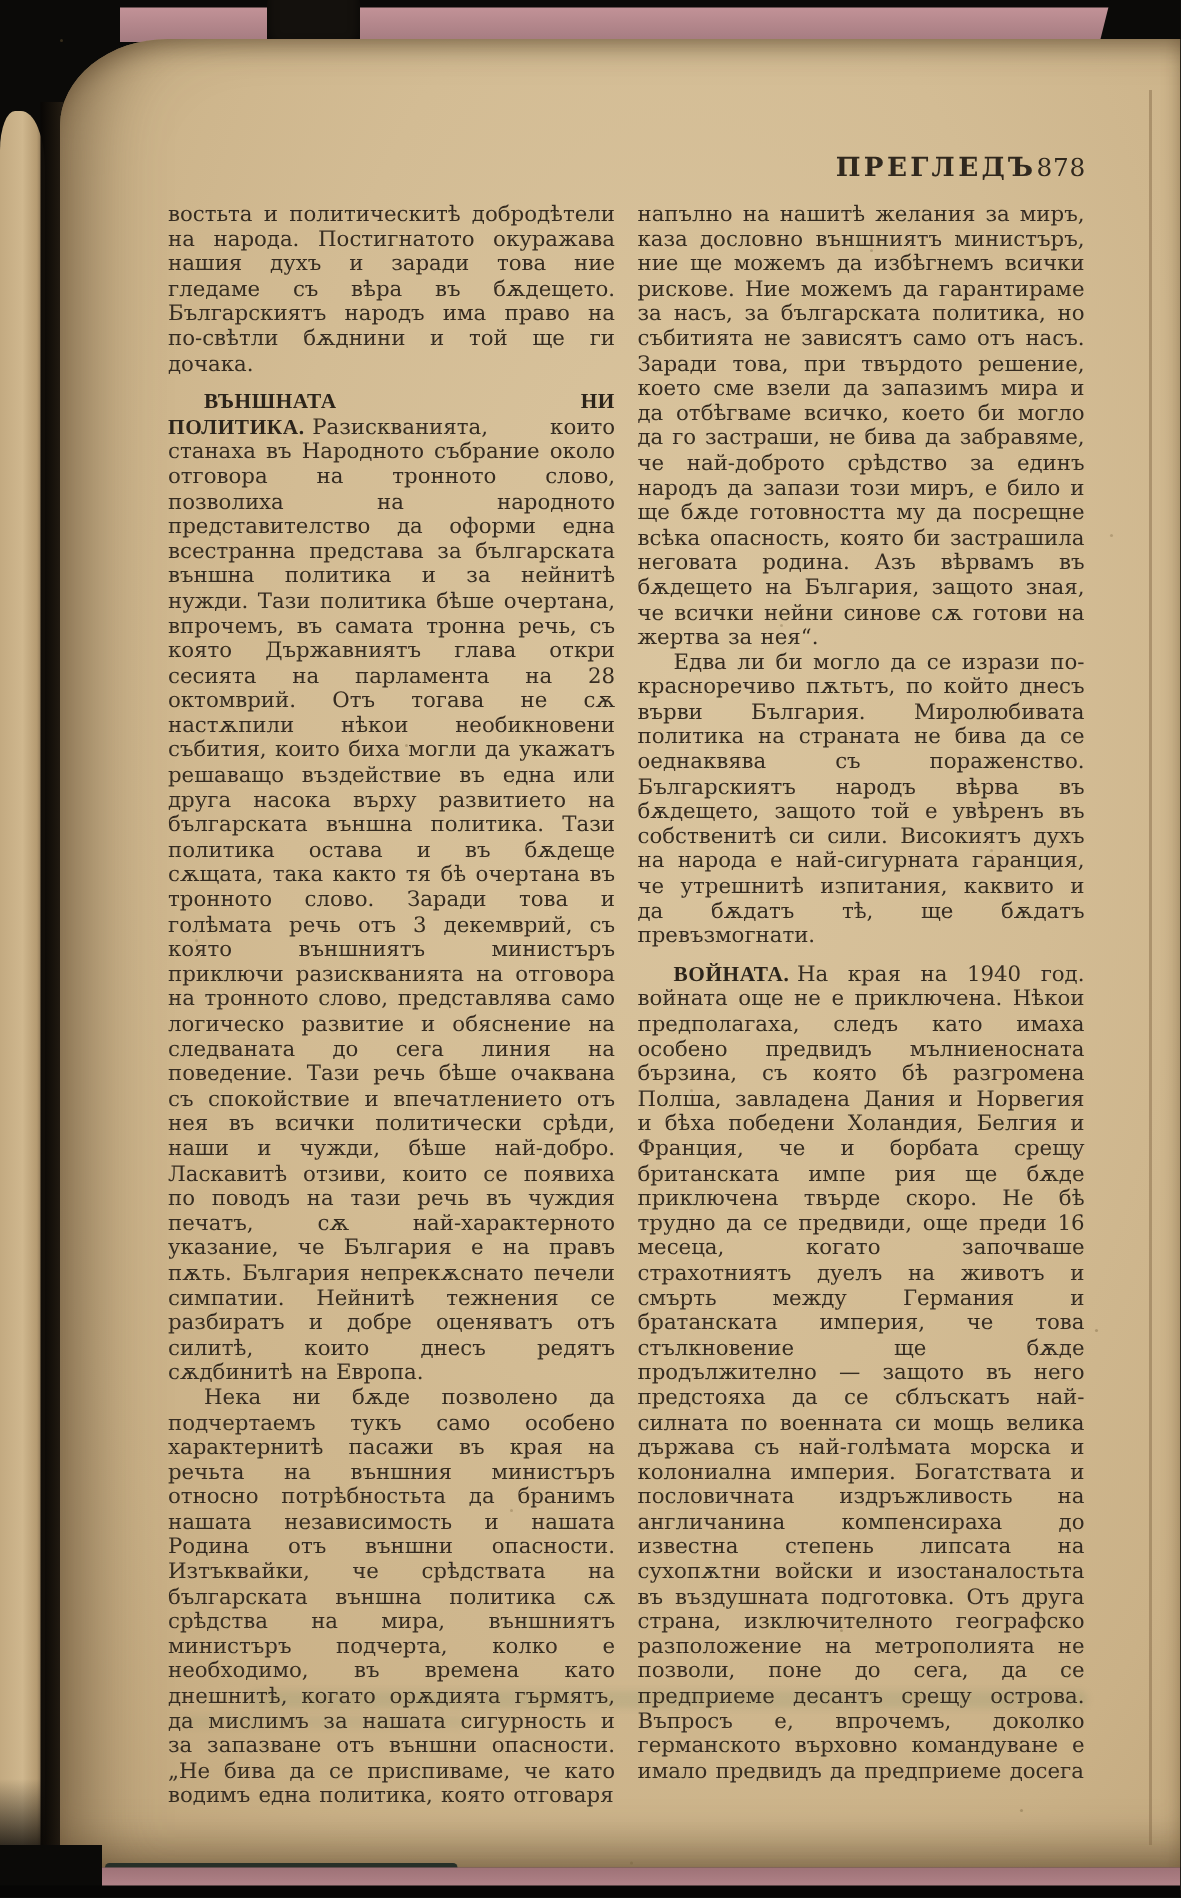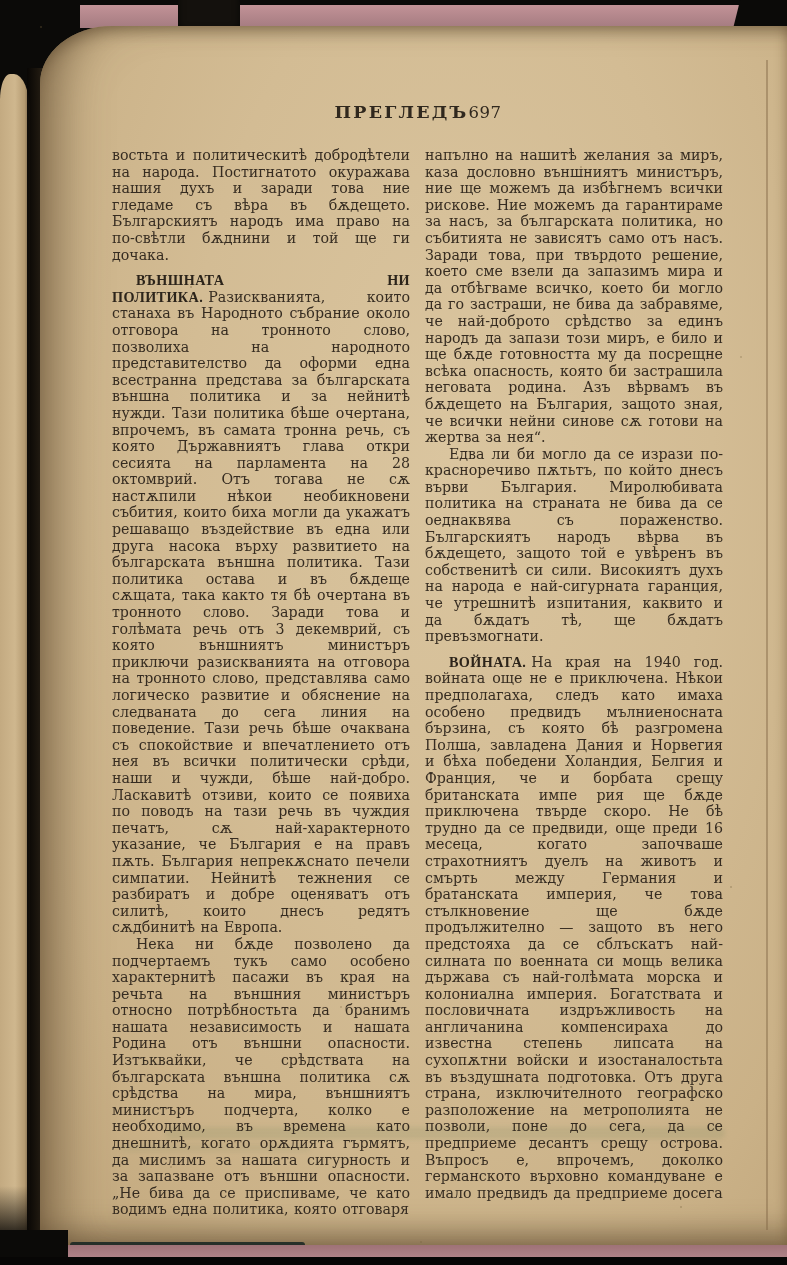--- a/index.html
+++ b/index.html
@@ -56,24 +56,24 @@
       480px 390px 0 rgba(108,88,54,.30), 90px 600px 0 rgba(108,88,54,.30); }
 
   
   .ghost1 { position:absolute; left:165px; top:1127px; width:560px; height:12px;
             background:rgba(118,134,96,.17); filter:blur(2px); border-radius:6px; }
   .ghost2 { position:absolute; left:120px; top:1144px; width:190px; height:8px;
             background:rgba(118,134,96,.11); filter:blur(2px); border-radius:4px; }
 
   
   .content { position:absolute; left:112px; top:102px; width:612px; color:#362c21; }
-  .head-row { display:flex; justify-content:center; align-items:baseline; }
+  .head-row { display:flex; justify-content:flex-end; align-items:baseline; }
   .journal-title { font-weight:bold; font-size:17.5px; letter-spacing:2.2px; color:#30281e; }
   .page-num { font-size:16.5px; letter-spacing:.5px; color:#30281e; }
-  .cols { display:flex; gap:15px; margin-top:25px; }
+  .cols { display:flex; gap:15px; margin-top:13px; }
   .col { width:298px; text-align:justify; font-size:14.2px; line-height:16.6px;
          word-spacing:1px; }
   .para { margin:0; text-indent:24px; }
   .para.no-indent { text-indent:0; }
   .para.gap-before { margin-top:9px; }
   .para-heading { font-weight:bold; letter-spacing:.4px; color:#2c241a; margin-right:5px;font-family:Liberation Serif, serif; }
 </style>
 </head>
 <body>
 
@@ -91,21 +91,21 @@
     <div class="speckles"></div>
   </div>
   <div class="page-edge-line"></div>
 
   <div class="ghost1"></div>
   <div class="ghost2"></div>
 
   <div class="content">
     <div class="head-row">
       <span class="journal-title">ПРЕГЛЕДЪ</span>
-      <span class="page-num">697</span>
+      <span class="page-num">878</span>
     </div>
 
     <div class="cols">
 
       <div class="col">
         <p class="para no-indent"><span>востьта и политическитѣ добродѣтели на народа. Постигнатото окуражава нашия духъ и заради това ние гледаме съ вѣра въ бѫдещето. Българскиятъ народъ има право на по-свѣтли бѫднини и той ще ги дочака.</span></p>
         <p class="para gap-before"><span class="para-heading">ВЪНШНАТА НИ ПОЛИТИКА.</span><span>Разискванията, които станаха въ Народното събрание около отговора на тронното слово, позволиха на народното представителство да оформи една всестранна представа за българската външна политика и за нейнитѣ нужди. Тази политика бѣше очертана, впрочемъ, въ самата тронна речь, съ която Държавниятъ глава откри сесията на парламента на 28 октомврий. Отъ тогава не сѫ настѫпили нѣкои необикновени събития, които биха могли да укажатъ решаващо въздействие въ една или друга насока върху развитието на българската външна политика. Тази политика остава и въ бѫдеще сѫщата, така както тя бѣ очертана въ тронното слово. Заради това и голѣмата речь отъ 3 декемврий, съ която външниятъ министъръ приключи разискванията на отговора на тронното слово, представлява само логическо развитие и обяснение на следваната до сега линия на поведение. Тази речь бѣше очаквана съ спокойствие и впечатлението отъ нея въ всички политически срѣди, наши и чужди, бѣше най-добро. Ласкавитѣ отзиви, които се появиха по поводъ на тази речь въ чуждия печатъ, сѫ най-характерното указание, че България е на правъ пѫть. България непрекѫснато печели симпатии. Нейнитѣ тежнения се разбиратъ и добре оценяватъ отъ силитѣ, които днесъ редятъ сѫдбинитѣ на Европа.</span></p>
         <p class="para"><span>Нека ни бѫде позволено да подчертаемъ тукъ само особено характернитѣ пасажи въ края на речьта на външния министъръ относно потрѣбностьта да бранимъ нашата независимость и нашата Родина отъ външни опасности. Изтъквайки, че срѣдствата на българската външна политика сѫ срѣдства на мира, външниятъ министъръ подчерта, колко е необходимо, въ времена като днешнитѣ, когато орѫдията гърмятъ, да мислимъ за нашата сигурность и за запазване отъ външни опасности. „Не бива да се приспиваме, че като водимъ една политика, която отговаря</span></p>
       </div>
 

